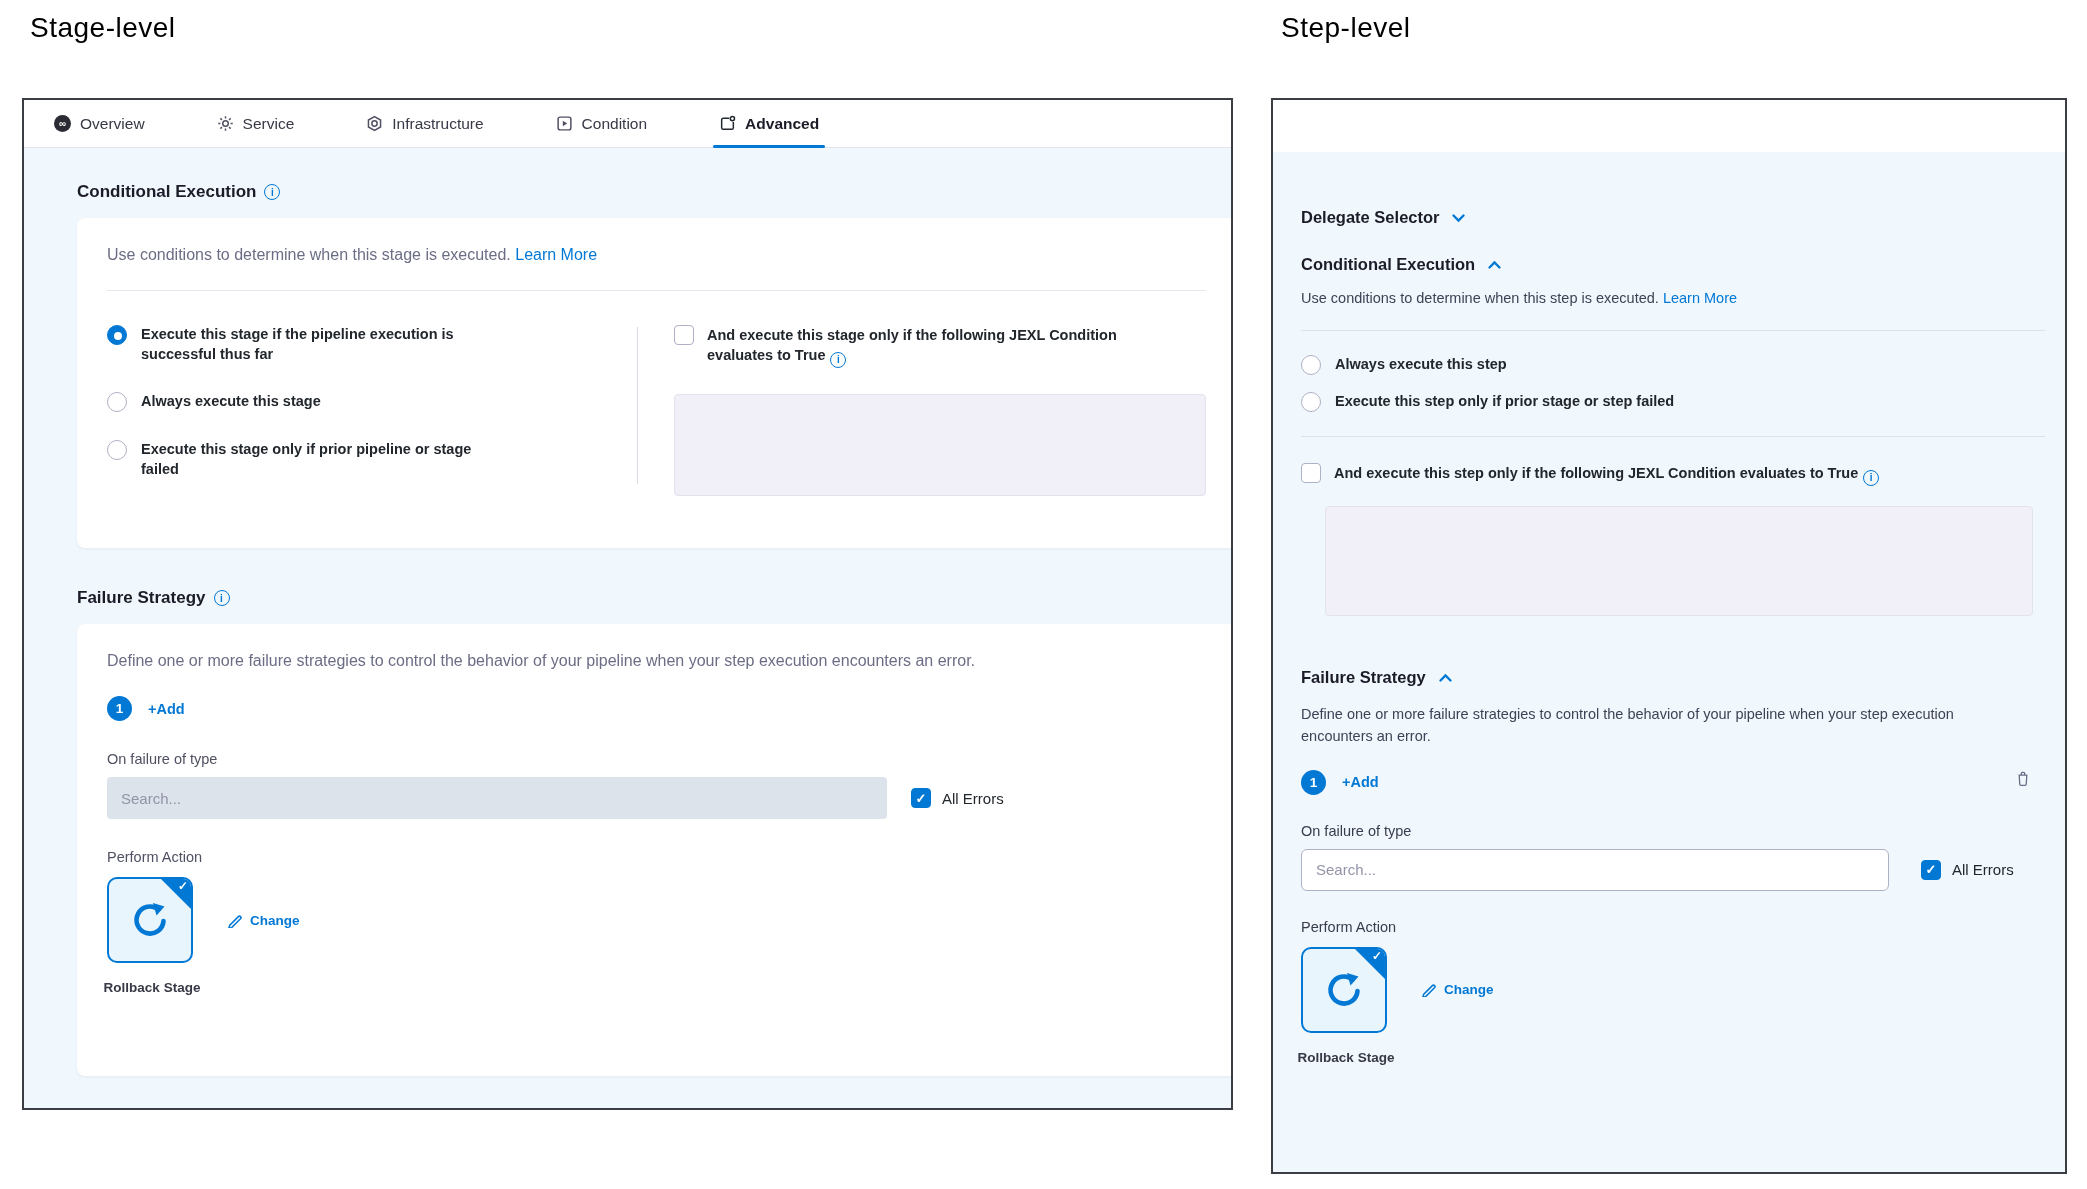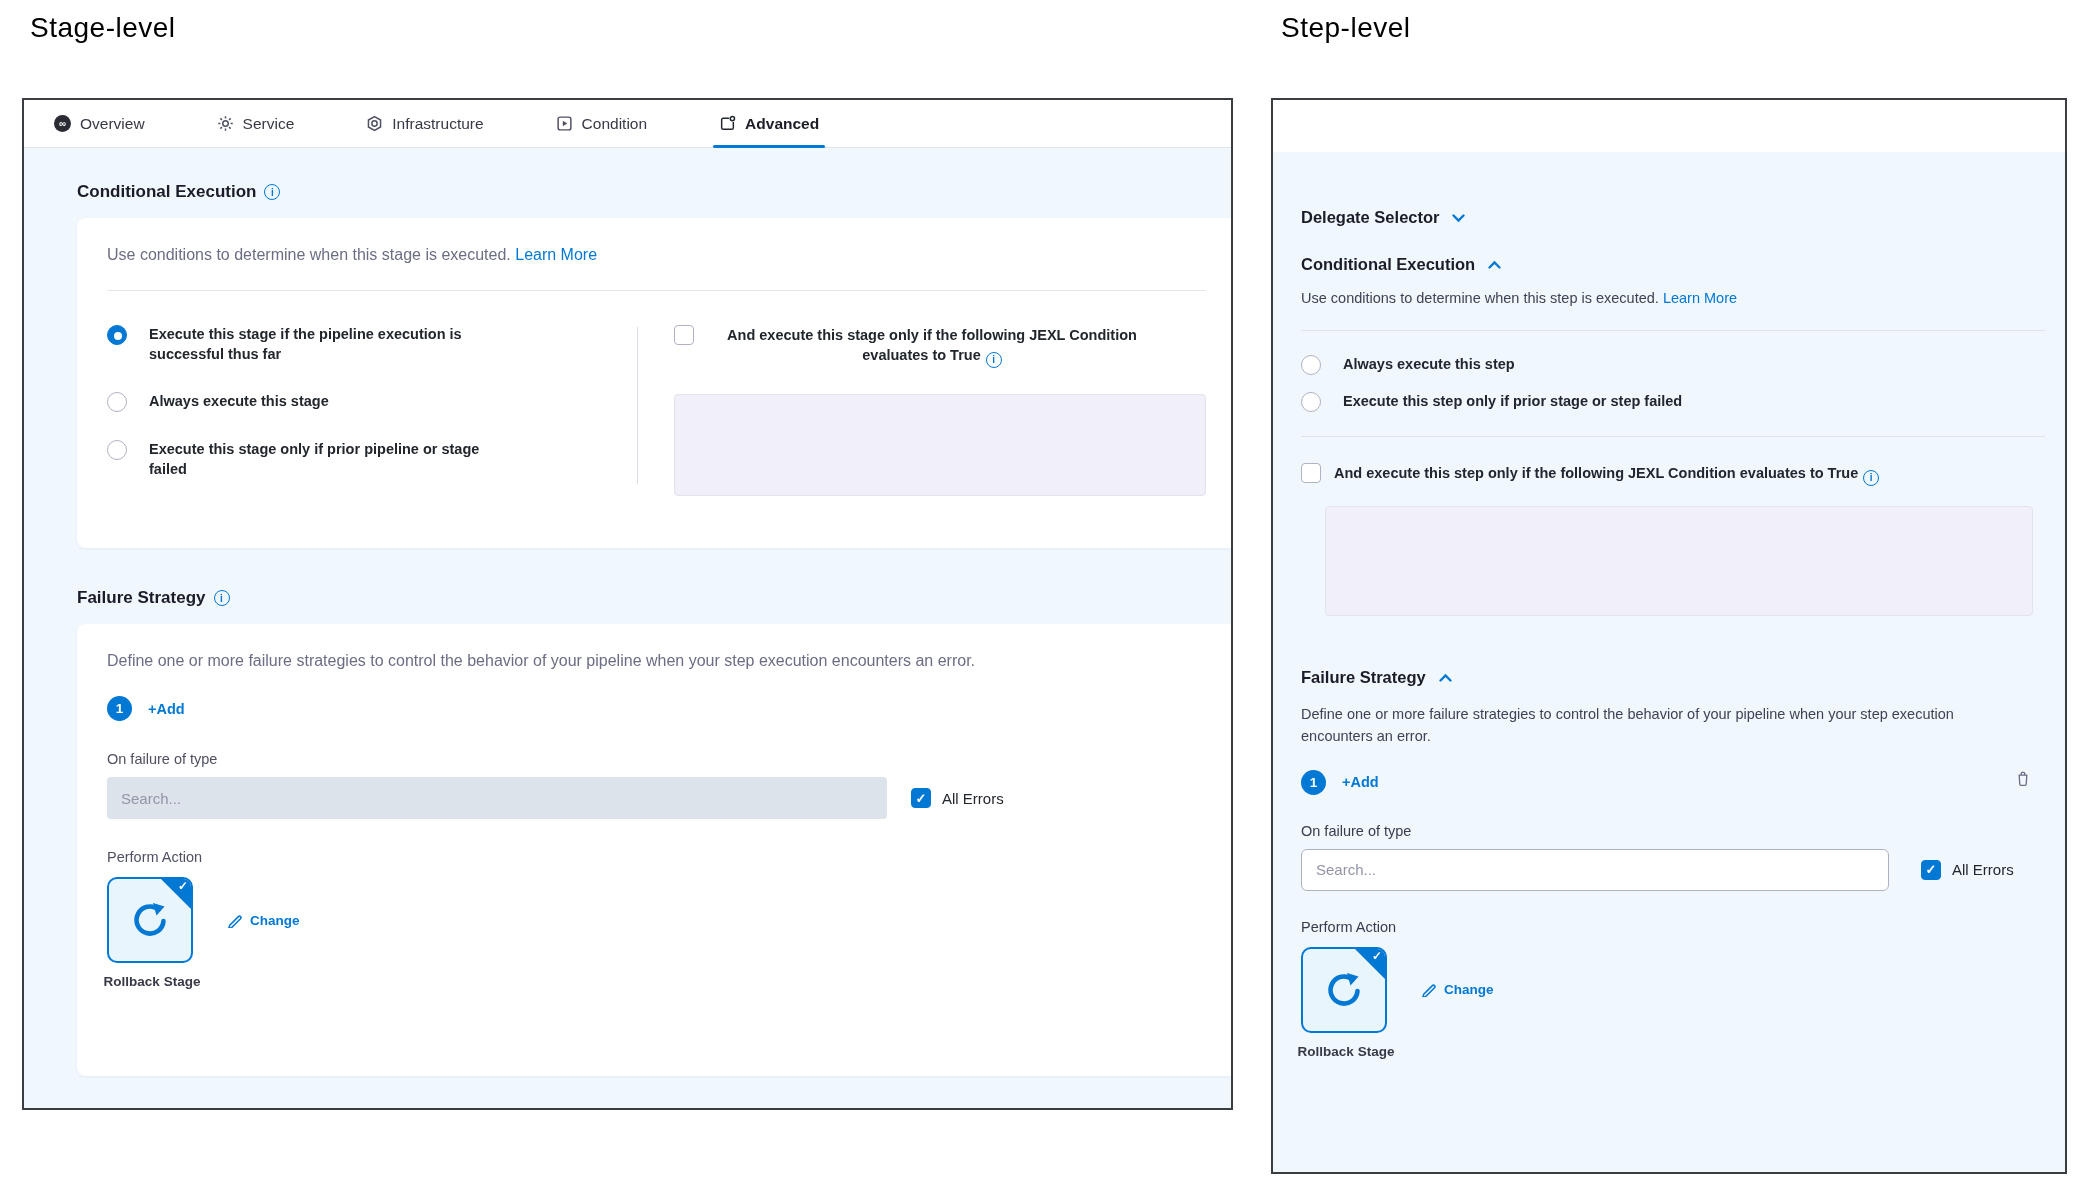--- a/index.html
+++ b/index.html
@@ -45,31 +45,31 @@
   .desc { font-size:16px; color:#6b6d85; }
   .desc .link, .link { color:#0278d5; text-decoration:none; cursor:pointer; }
   .hdivider { height:1px; background:#e4e6f0; }
   #card-cond .hdivider { margin-top:26px; }
 
   .cond-row { display:flex; margin-top:34px; }
   .radio-col { width:530px; display:flex; flex-direction:column; gap:28px; }
   .vdivider { width:1px; background:#d9dbe8; margin:2px 0 12px 0; }
   .jexl-col { flex:1; padding-left:36px; }
 
-  .radio-row { display:flex; gap:22px; align-items:flex-start; cursor:pointer; }
+  .radio-row { display:flex; gap:14px; align-items:flex-start; cursor:pointer; }
   .radio { width:20px; height:20px; border-radius:50%; background:#fff; border:1.5px solid #b0b1c4; flex:0 0 auto; position:relative; }
   .radio.checked { background:#0278d5; border-color:#0278d5; }
   .radio.checked::after { content:""; position:absolute; left:6px; top:6px; width:8px; height:8px; border-radius:50%; background:#fff; }
   .radio-label { font-size:14.5px; font-weight:600; color:#22272d; line-height:1.35; }
   #panel-left .radio-label { max-width:355px; }
 
   .cb-row { display:flex; gap:13px; align-items:flex-start; }
   .checkbox { width:20px; height:20px; border-radius:4px; background:#fff; border:1.5px solid #b0b1c4; flex:0 0 auto; cursor:pointer; }
   .checkbox.checked { background:#0278d5; border-color:#0278d5; color:#fff; font-size:13px; font-weight:700; display:flex; align-items:center; justify-content:center; }
-  .cb-text { font-size:14.5px; font-weight:600; color:#22272d; line-height:1.4;text-align:center; }
+  .cb-text { font-size:14.5px; font-weight:600; color:#22272d; line-height:1.4; }
   #panel-left .cb-text { max-width:450px; }
   .cb-text .info-icon { vertical-align:-3px; margin-left:5px; }
 
   .jexl-box { margin-top:26px; height:102px; background:#f1f0f8; border:1px solid #e3e3ef; border-radius:4px; }
 
   .badge-row { display:flex; align-items:center; gap:16px; margin-top:26px; }
   .count-badge { width:25px; height:25px; border-radius:50%; background:#0278d5; color:#fff; font-size:13.5px; font-weight:700; display:flex; align-items:center; justify-content:center; }
   .add-link { font-size:14.5px; font-weight:700; color:#0278d5; cursor:pointer; }
 
   .field-label { font-size:14.5px; color:#4f5162; margin-top:30px; }
@@ -80,21 +80,21 @@
   #panel-right .search-input { width:588px; background:#fff; border:1px solid #b0b1c4; border-radius:6px; }
   .all-errors { display:flex; align-items:center; gap:11px; margin-left:24px; }
   #panel-right .all-errors { margin-left:32px; }
   .all-errors-label { font-size:15px; color:#22272d; }
 
   .tile-row { display:flex; align-items:center; gap:34px; margin-top:12px; }
   .action-tile { width:86px; height:86px; background:#e9f5fd; border:2px solid #0278d5; border-radius:10px; position:relative; display:flex; align-items:center; justify-content:center; cursor:pointer; overflow:hidden; }
   .corner { position:absolute; top:0; right:0; width:0; height:0; border-top:30px solid #0278d5; border-left:30px solid transparent; }
   .corner-check { position:absolute; top:0px; right:3px; color:#fff; font-size:12px; font-weight:700; }
   .change-link { display:flex; align-items:center; gap:8px; font-size:13.5px; font-weight:700; color:#0278d5; cursor:pointer; }
-  .tile-caption { width:110px; margin-left:-10px; text-align:center; font-size:13.5px; font-weight:600; color:#383946; line-height:1.35; margin-top:10px; }
+  .tile-caption { width:110px; margin-left:-10px; text-align:center; font-size:13.5px; font-weight:600; color:#383946; line-height:1.35; margin-top:16px; }
 
   
   .collapse-row { display:flex; align-items:center; gap:12px; font-size:16.5px; font-weight:700; color:#1c1c28; cursor:pointer; }
   #row-delegate { margin-top:56px; }
   #row-cond { margin-top:28px; }
   #row-fail { margin-top:52px; }
   #panel-right .desc { color:#3f4254; margin-top:16px; font-size:14.5px; }
   #panel-right .hdivider { background:#dfe2ee; }
   .r-radios { display:flex; flex-direction:column; gap:17px; margin-top:24px; }
   #panel-right .jexl-box { margin-left:24px; width:708px; height:110px; margin-top:20px; }

